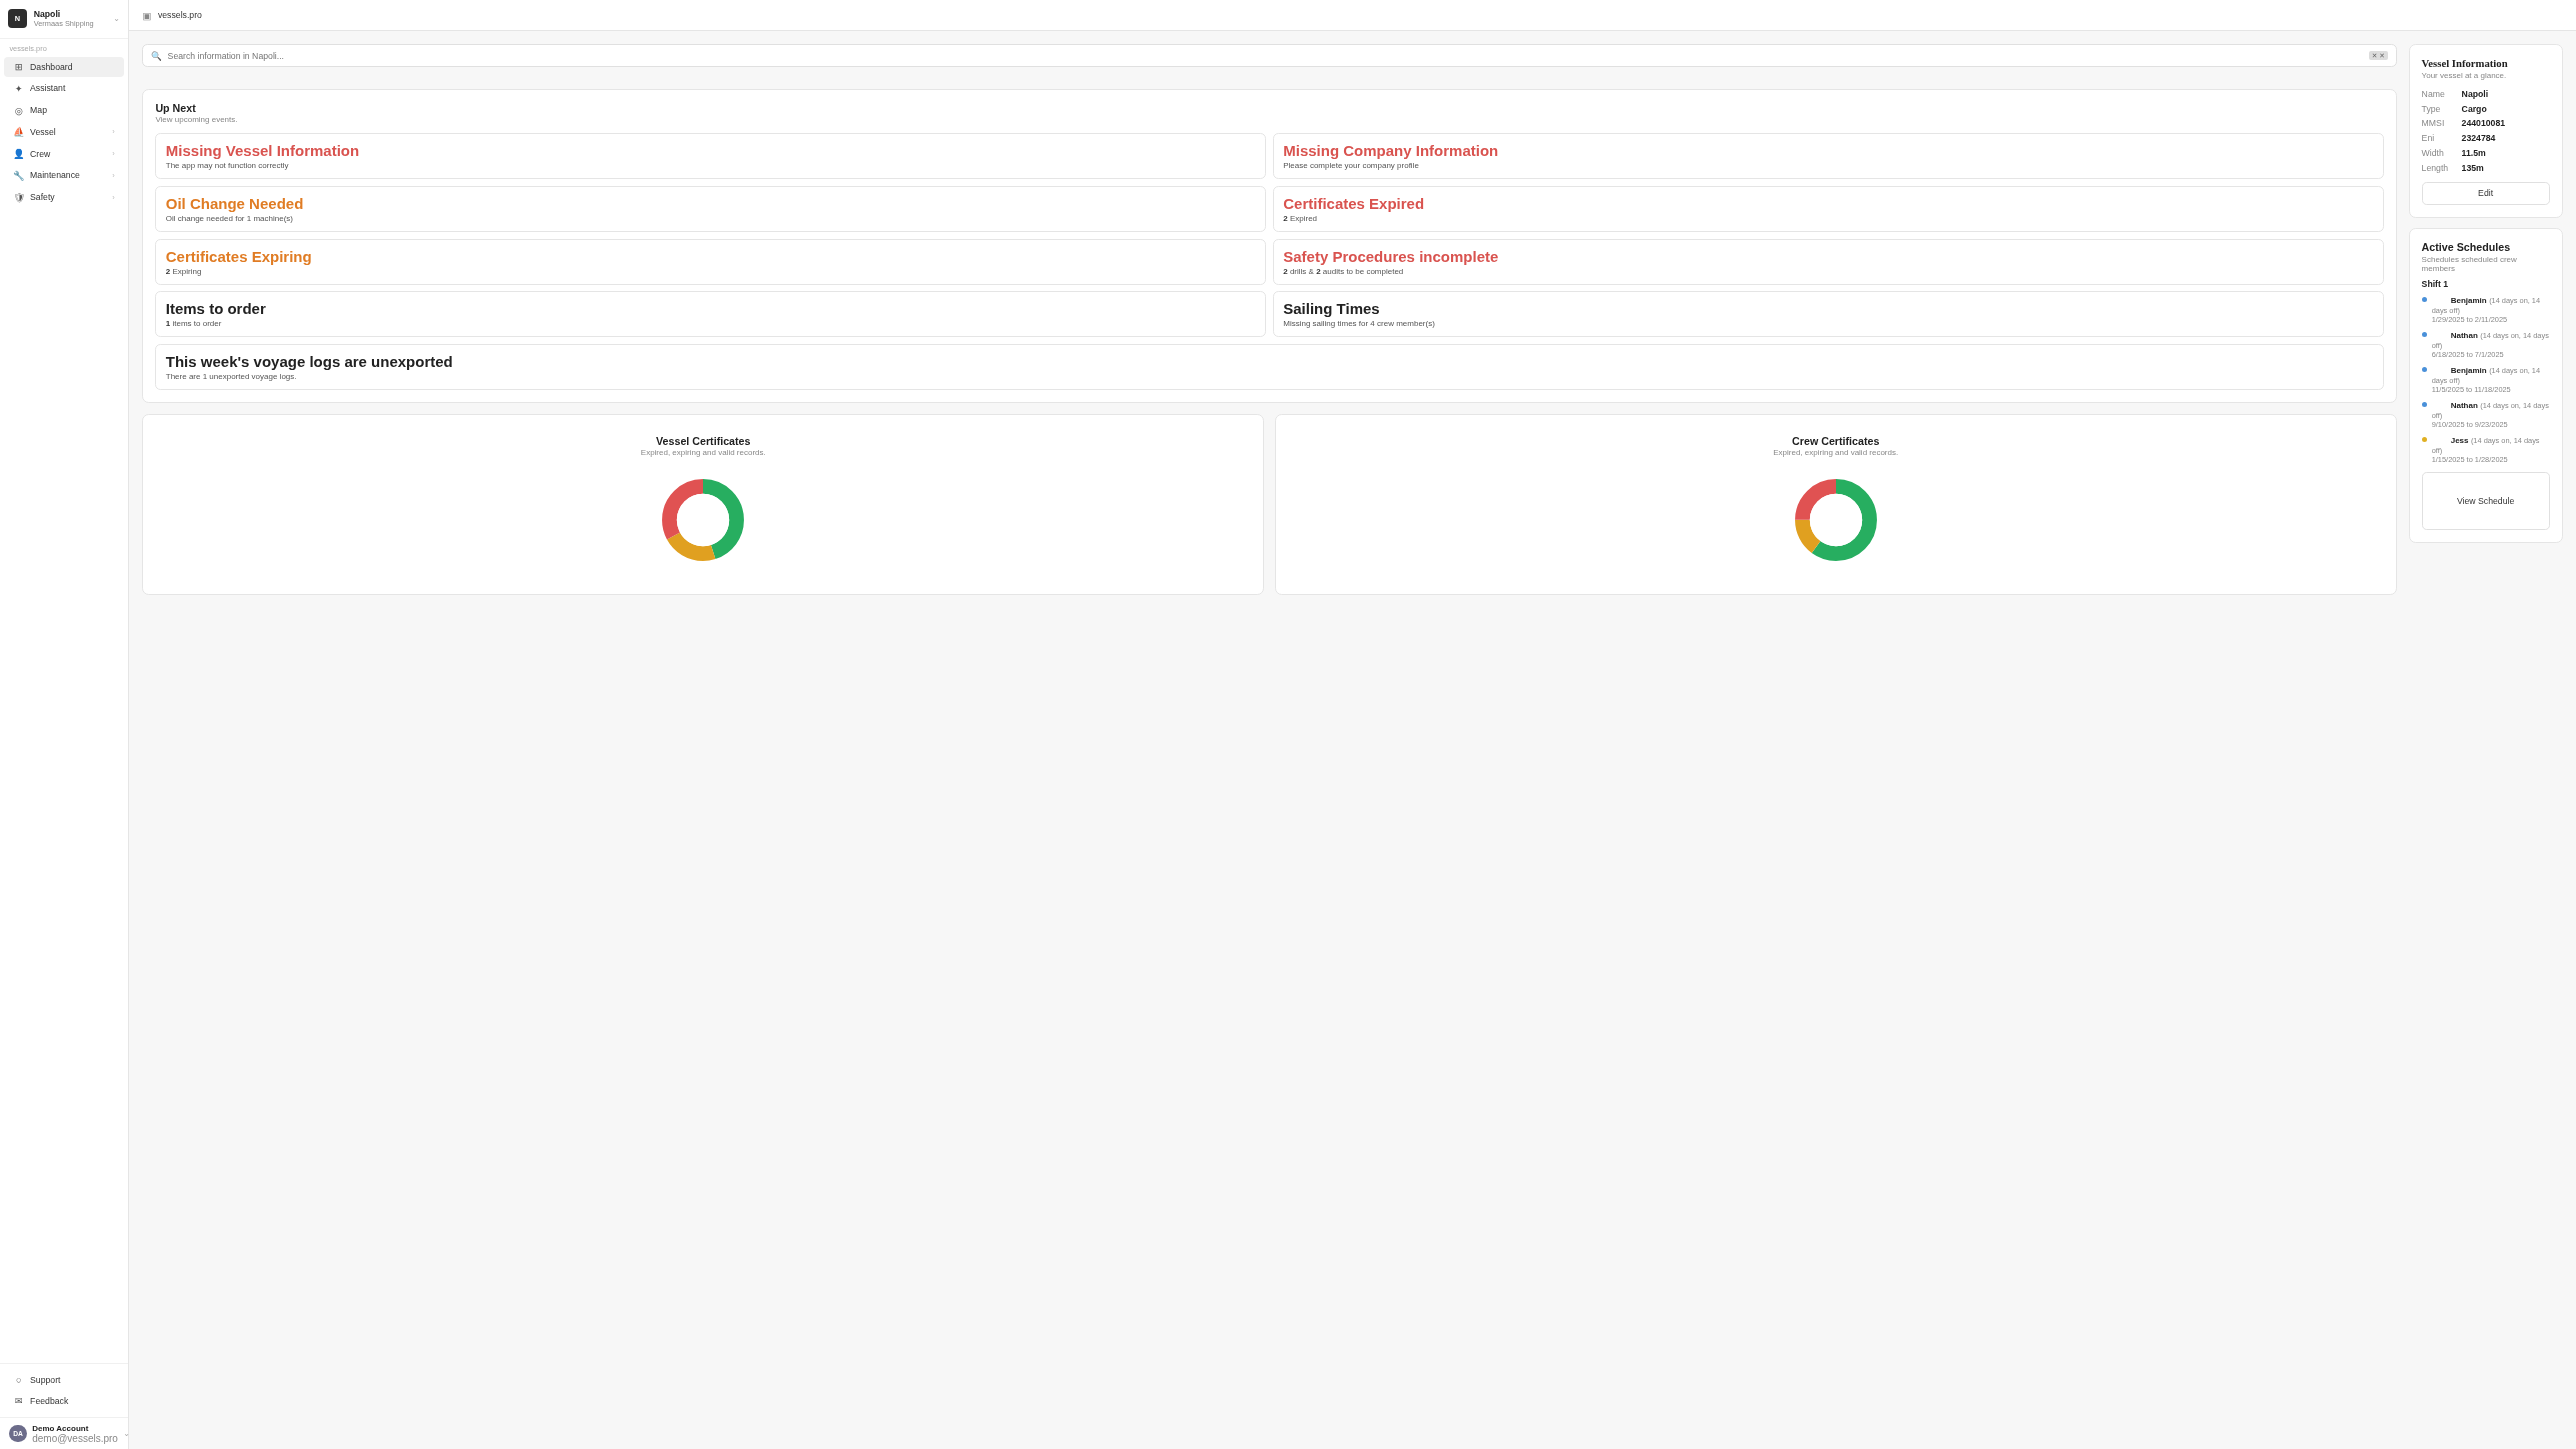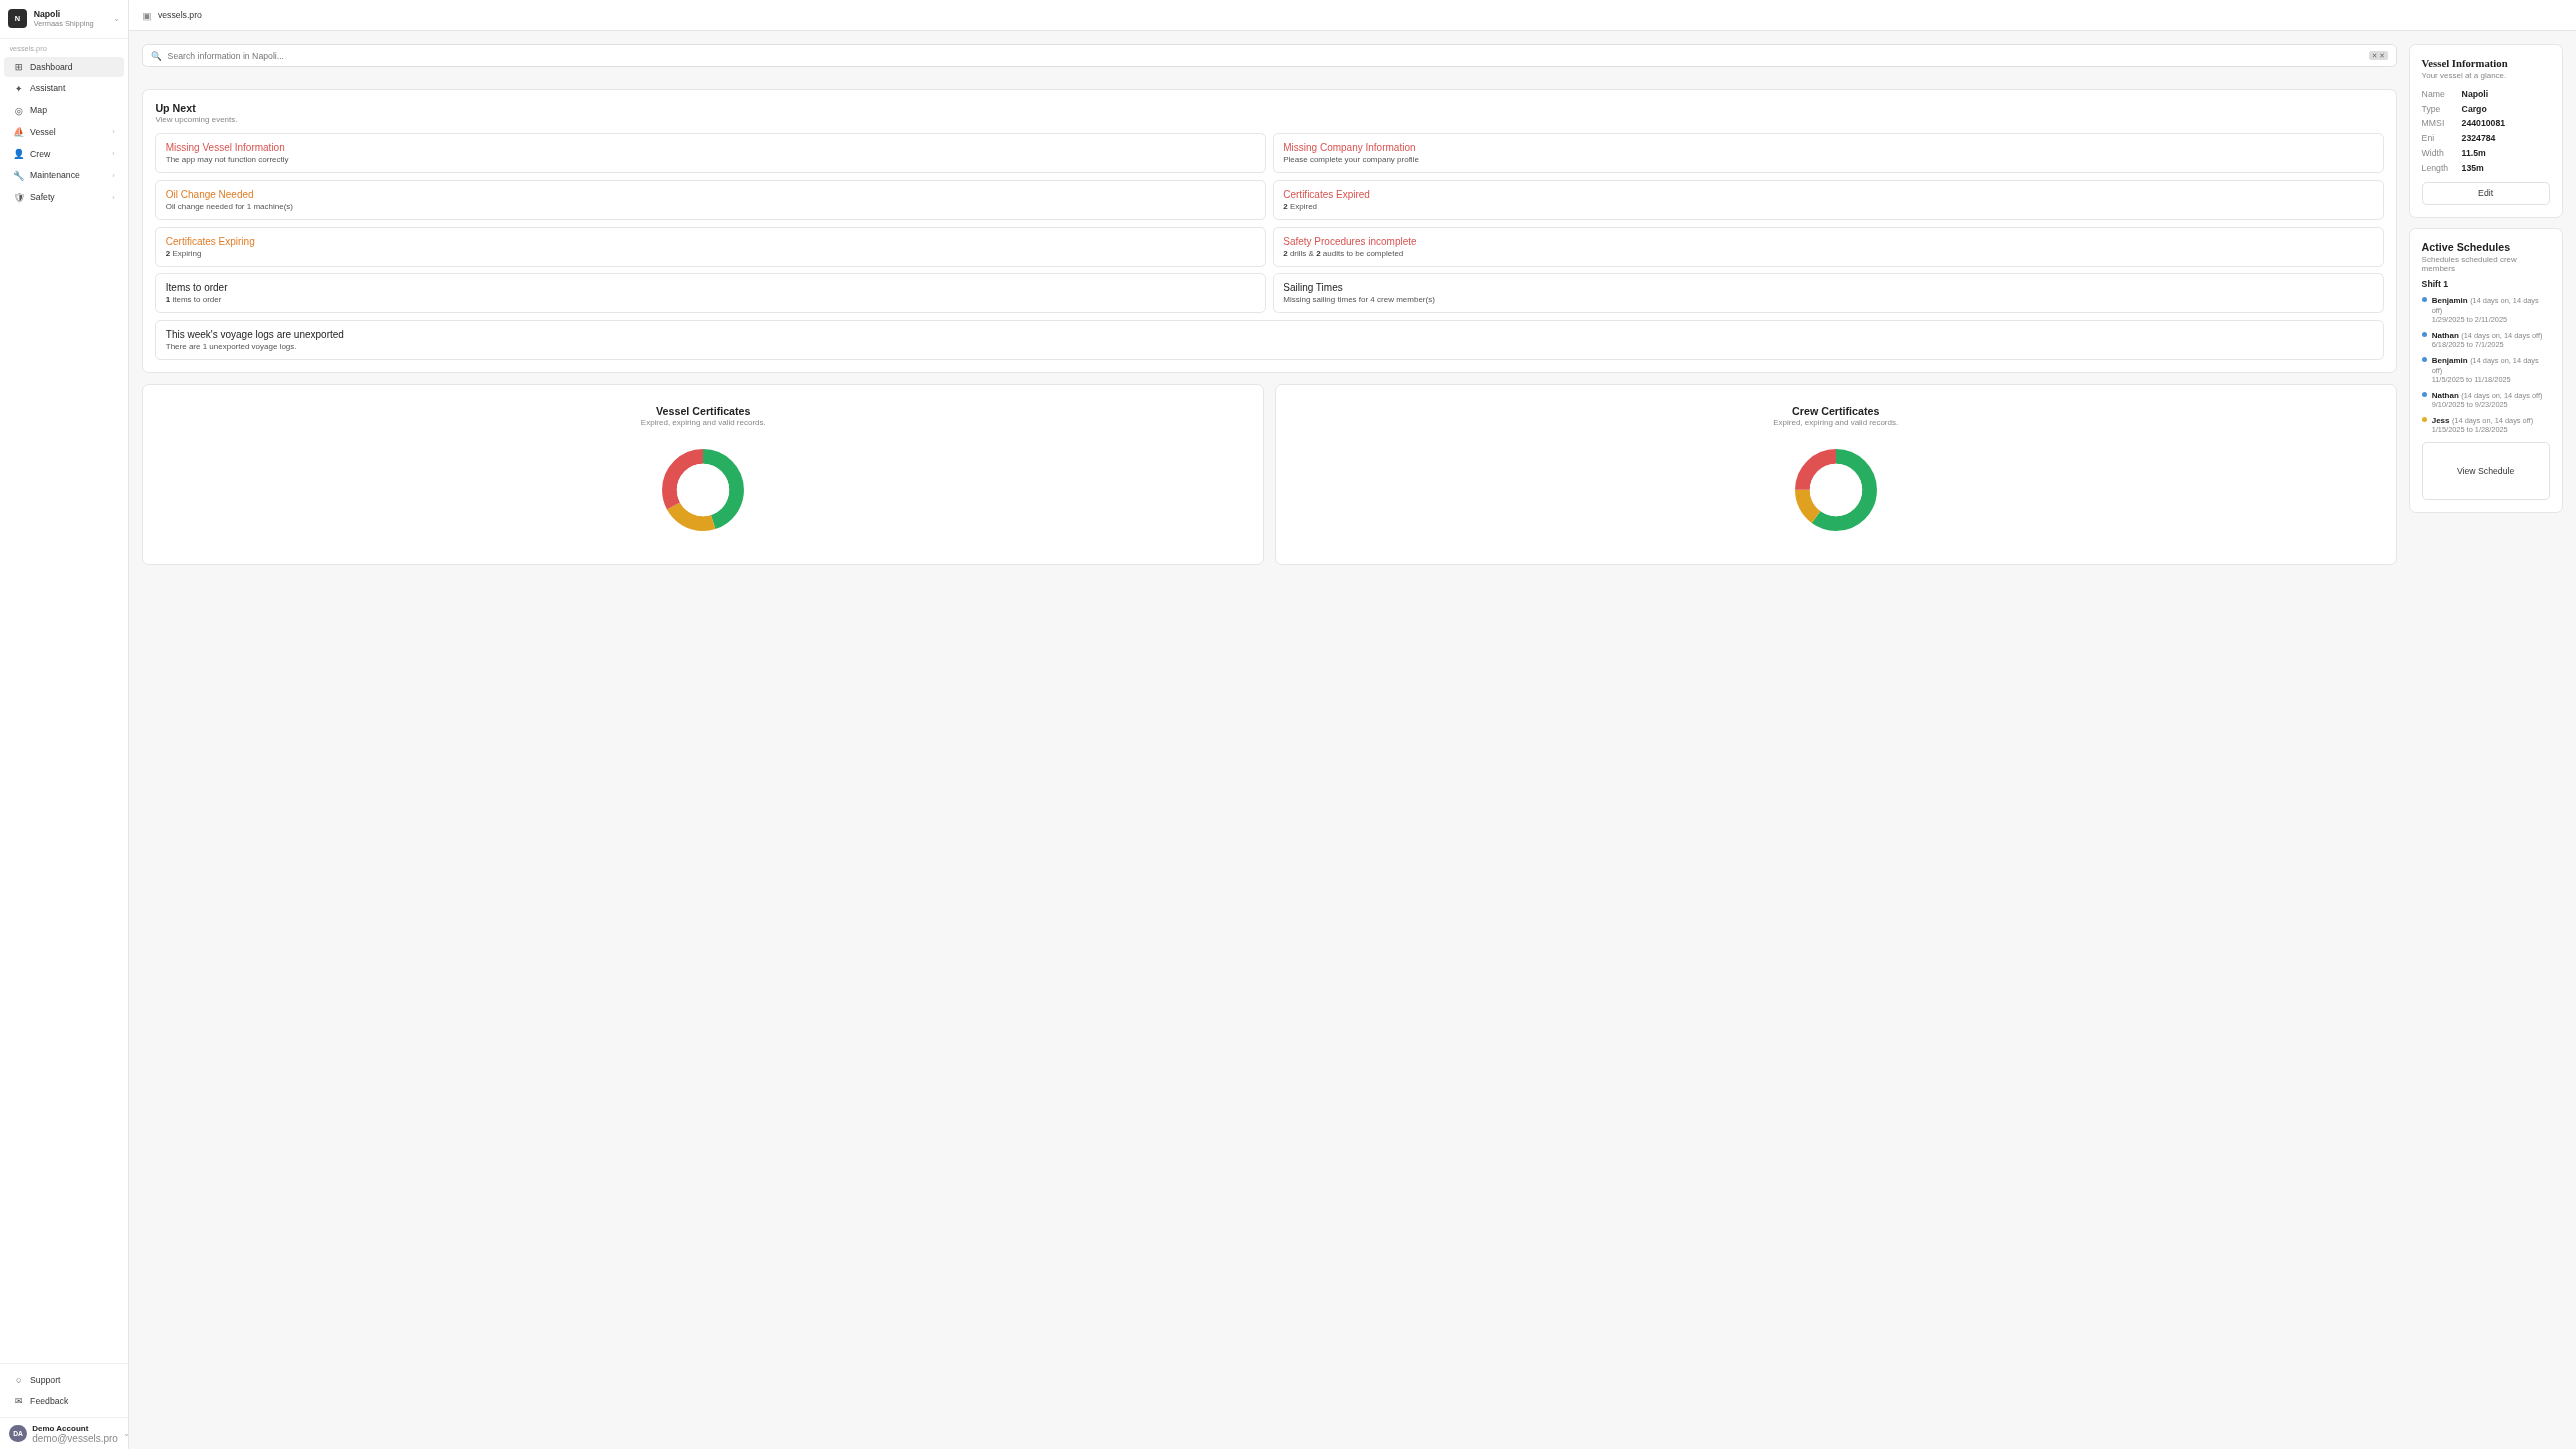--- a/index.html
+++ b/index.html
@@ -43,21 +43,21 @@
     
     .left-col { flex: 1; display: flex; flex-direction: column; gap: 10.7px; min-width: 0; }
 
     
     .card { background: #fff; border-radius: 6.7px; border: 0.7px solid #e5e5e5; padding: 12px; }
     .card-title { font-size: 10.7px; font-weight: 700; margin-bottom: 1.3px; }
     .card-subtitle { font-size: 8px; color: #888; margin-bottom: 9.4px; }
 
     .grid-2 { display: grid; grid-template-columns: 1fr 1fr; gap: 6.7px; }
     .alert-card { border: 0.7px solid #e5e5e5; border-radius: 5.4px; padding: 8px 9.4px; }
-    .alert-title { font-size: 10px; font-weight: 400; margin-bottom: 2px; }
+    .alert-title { font-size: 15px; font-weight: 700; margin-bottom: 2px; }
     .alert-title.red { color: #d9534f; }
     .alert-title.orange { color: #e07c24; }
     .alert-desc { font-size: 8px; color: #555; }
     .alert-desc strong { font-weight: 700; color: #333; }
     .alert-card.full-width { grid-column: 1 / -1; }
 
     
     .certs-row { display: grid; grid-template-columns: 1fr 1fr; gap: 10.7px; }
     .cert-card { background: #fff; border-radius: 6.7px; border: 0.7px solid #e5e5e5; padding: 20px; display: flex; flex-direction: column; align-items: center; }
     .cert-title { font-size: 10.7px; font-weight: 700; margin-bottom: 1.3px; }
@@ -75,21 +75,21 @@
     .edit-btn { display: block; width: 100%; margin-top: 9.4px; padding: 5.4px; border: 0.7px solid #e0e0e0; border-radius: 4.7px; background: #fff; font-size: 8.7px; cursor: pointer; text-align: center; color: #333; }
 
     .schedules-card { background: #fff; border-radius: 6.7px; border: 0.7px solid #e5e5e5; padding: 12px; }
     .schedules-title { font-size: 10.7px; font-weight: 700; margin-bottom: 1.3px; }
     .schedules-sub { font-size: 8px; color: #888; margin-bottom: 6.7px; }
     .shift-label { font-size: 8.7px; font-weight: 600; margin-bottom: 5.4px; }
     .crew-item { display: flex; align-items: flex-start; gap: 4.7px; margin-bottom: 6px; }
     .dot { width: 5.4px; height: 5.4px; border-radius: 50%; flex-shrink: 0; margin-top: 2px; }
     .dot.blue { background: #4a90d9; }
     .dot.yellow { background: #e0b023; }
-    .crew-name { font-weight: 600; font-size: 8px; }
+    .crew-name { font-weight: 600; font-size: 8px; margin-left: 19px; }
     .crew-schedule { font-size: 7.4px; color: #888; }
     .crew-dates { font-size: 7.4px; color: #888; }
     .view-schedule-btn { display: block; width: 100%; margin-top: 8px; padding: 23px; border: 0.7px solid #e0e0e0; border-radius: 4.7px; background: #fff; font-size: 8.7px; cursor: pointer; text-align: center; color: #333; }
 
     
     svg.donut { width: 94px; height: 94px; }
   </style>
 </head>
 <body>
 

